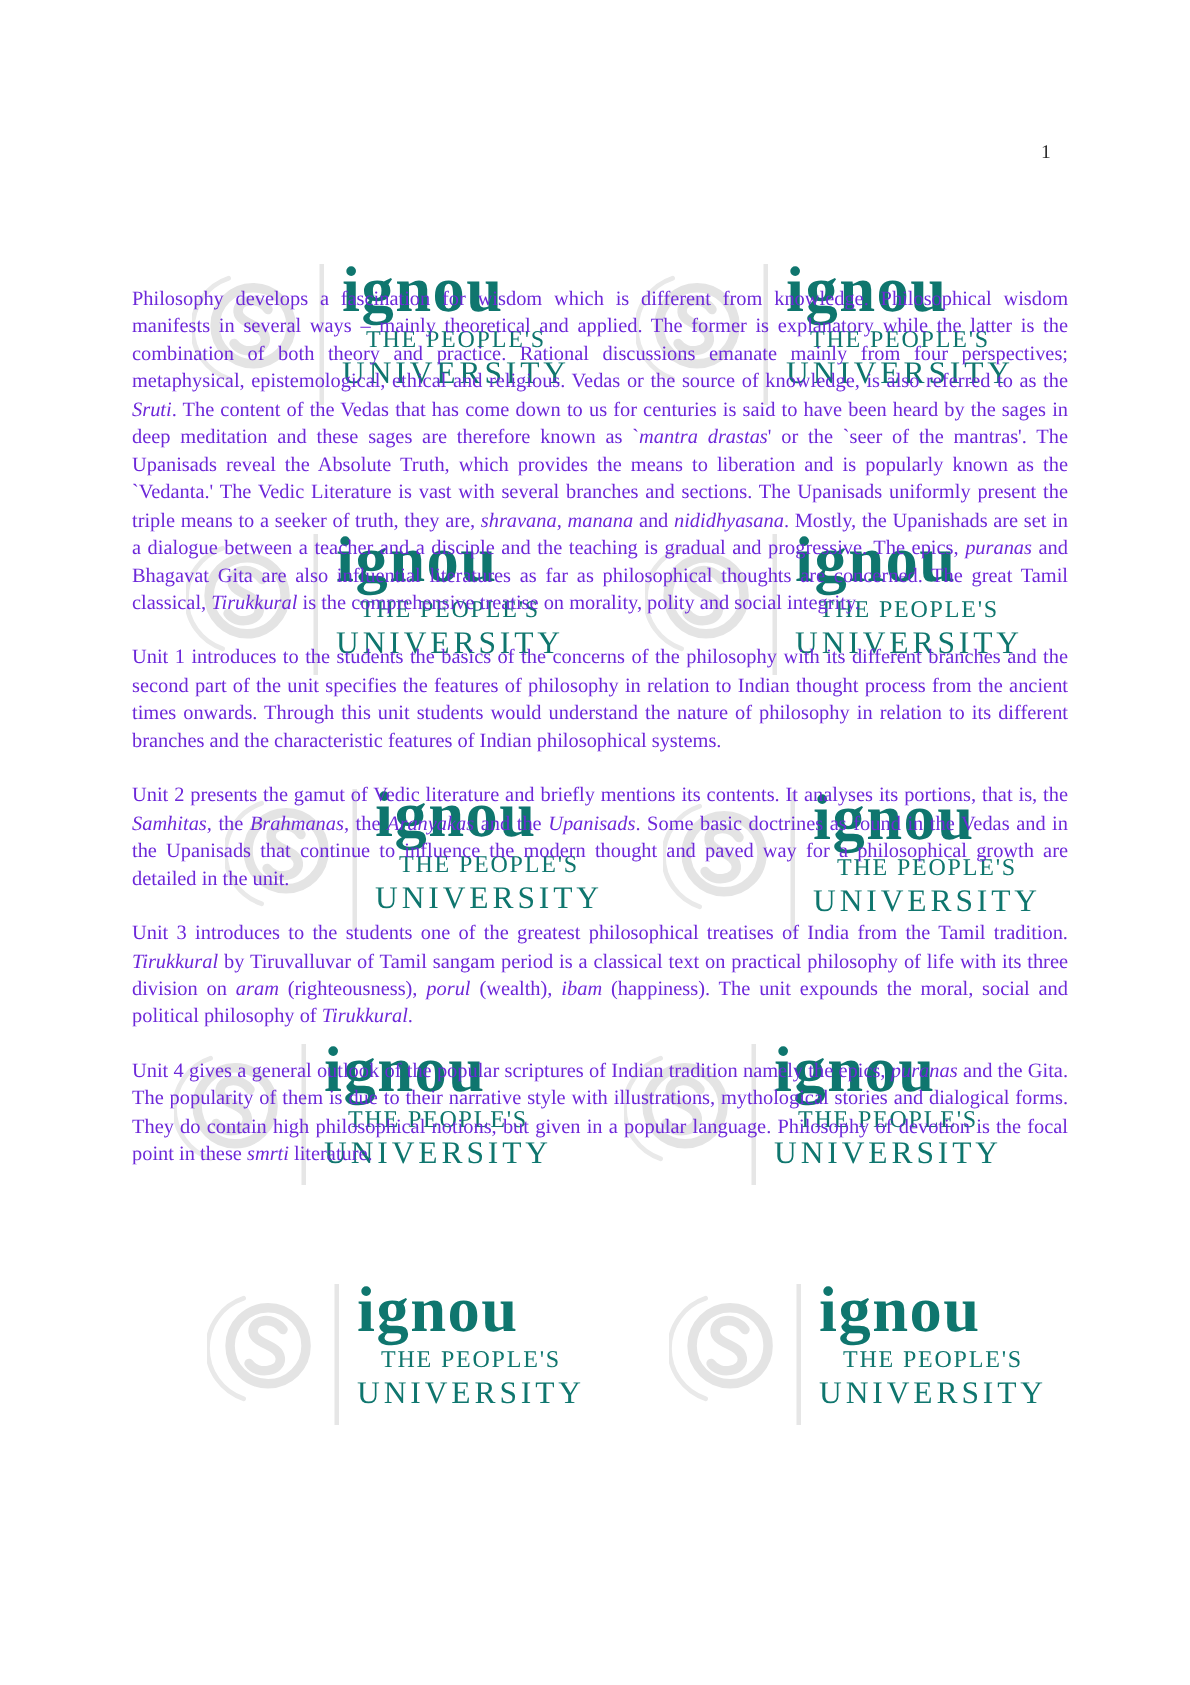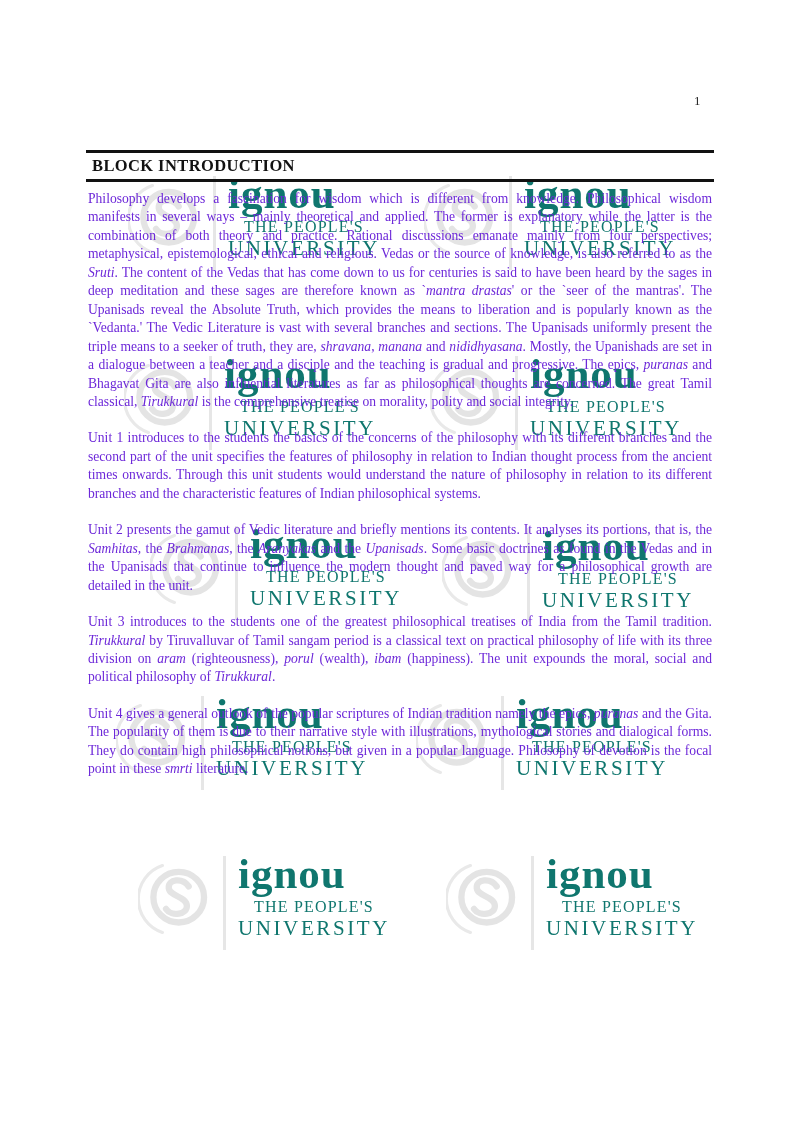--- a/index.html
+++ b/index.html
@@ -173,25 +173,20 @@
       <div class="wm-text">
         <div class="wm-brand">ignou</div>
         <div class="wm-tag">THE PEOPLE'S</div>
         <div class="wm-tag2">UNIVERSITY</div>
       </div>
     </div>
   </div>
 
   <div class="page-number">1</div>
 
-  <div class="header">
-    <div class="rule"></div>
-    <div class="header-title">BLOCK INTRODUCTION</div>
-    <div class="rule"></div>
-  </div>
 
   <div class="body-text">
     <p class="para"><span>Philosophy develops a fascination for wisdom which is different from knowledge. Philosophical wisdom manifests in several ways – mainly theoretical and applied.  The former is explanatory while the latter is the combination of both theory and practice.  Rational discussions emanate mainly from four perspectives; metaphysical, epistemological, ethical and religious. Vedas or the source of knowledge, is also referred to as the </span><span class="it">Sruti</span><span>. The content of the Vedas that has come down to us for centuries is said to have been heard by the sages in deep meditation and these sages are therefore known as `</span><span class="it">mantra drastas</span><span>' or the `seer of the mantras'. The Upanisads reveal the Absolute Truth, which provides the means to liberation and is popularly known as the `Vedanta.' The Vedic Literature is vast with several branches and sections. The Upanisads uniformly present the triple means to a seeker of truth, they are, </span><span class="it">shravana</span><span>, </span><span class="it">manana</span><span> and </span><span class="it">nididhyasana</span><span>. Mostly, the Upanishads are set in a dialogue between a teacher and a disciple and the teaching is gradual and progressive. The epics, </span><span class="it">puranas</span><span> and Bhagavat Gita are also influential literatures as far as philosophical thoughts are concerned. The great Tamil classical, </span><span class="it">Tirukkural</span><span> is the comprehensive treatise on morality, polity and social integrity.</span></p>
     <p class="para"><span class="bd">Unit 1</span><span> introduces to the students the basics of the concerns of the philosophy with its different branches and the second part of the unit specifies the features of philosophy in relation to Indian thought process from the ancient times onwards. Through this unit students would understand the nature of philosophy in relation to its different branches and the characteristic features of Indian philosophical systems.</span></p>
     <p class="para"><span class="bd">Unit 2</span><span> presents the gamut of Vedic literature and briefly mentions its contents. It analyses its portions, that is, the </span><span class="it">Samhitas</span><span>, the </span><span class="it">Brahmanas</span><span>, the </span><span class="it">Aranyakas</span><span> and the </span><span class="it">Upanisads</span><span>. Some basic doctrines as found in the Vedas and in the Upanisads that continue to influence the modern thought and paved way for a philosophical growth are detailed in the unit.</span></p>
     <p class="para"><span class="bd">Unit 3</span><span> introduces to the students one of the greatest philosophical treatises of India from the Tamil tradition. </span><span class="it">Tirukkural</span><span> by Tiruvalluvar of Tamil sangam period is a classical text on practical philosophy of life with its three division on </span><span class="it">aram</span><span> (righteousness), </span><span class="it">porul</span><span> (wealth), </span><span class="it">ibam</span><span> (happiness). The unit expounds the moral, social and political philosophy of </span><span class="it">Tirukkural</span><span>.</span></p>
     <p class="para"><span class="bd">Unit 4</span><span> gives a general outlook of the popular scriptures of Indian tradition namely the epics, </span><span class="it">puranas</span><span> and the Gita. The popularity of them is due to their narrative style with illustrations, mythological stories and dialogical forms. They do contain high philosophical notions, but given in a popular language. Philosophy of devotion is the focal point in these </span><span class="it">smrti</span><span> literature.</span></p>
   </div>
 
 </div>

